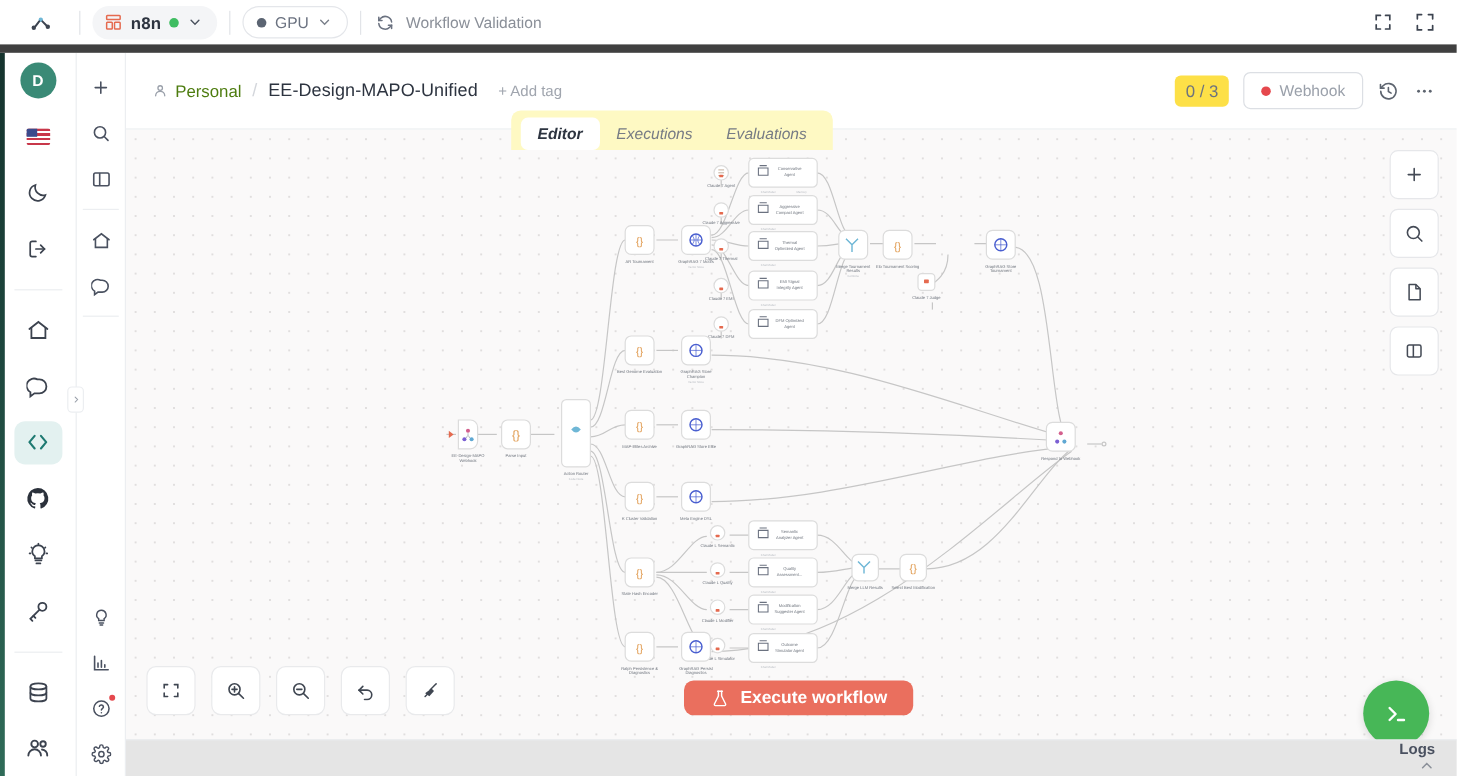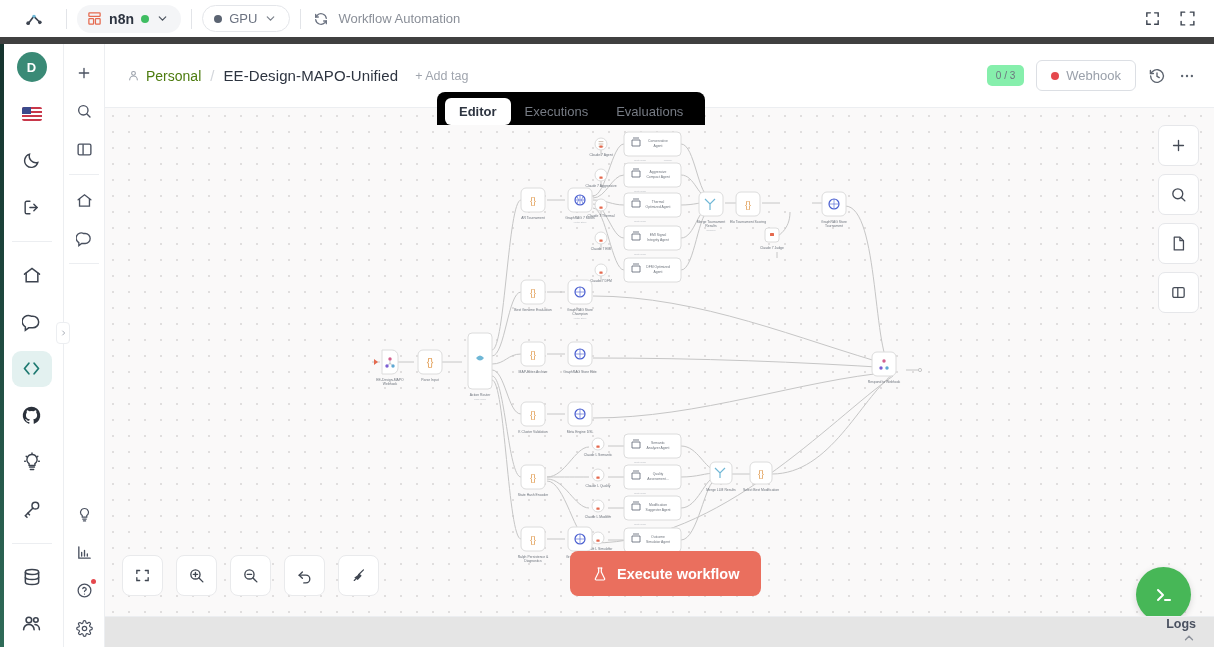--- a/index.html
+++ b/index.html
@@ -99,36 +99,36 @@
     display: flex; align-items: center; padding: 0 18px 0 22px;
     position: relative; z-index: 25;
   }
   .crumbs { display: flex; align-items: center; gap: 9px; }
   .crumb-personal { display: flex; align-items: center; gap: 6px; font-size: 14px; color: #4d7c0f; cursor: pointer; }
   .crumb-slash { color: #d3d6db; font-size: 15px; }
   .crumb-title { font-size: 15px; color: #2d3440; font-weight: 400; letter-spacing: .1px; cursor: text; }
   .addtag { font-size: 12.5px; color: #a0a5ae; margin-left: 8px; cursor: pointer; }
   .hdr-right { margin-left: auto; display: flex; align-items: center; gap: 12px; }
   .badge-count {
-    background: #86efac; color: #6d737e; font-size: 10px;
+    background: #fde047; color: #6d737e; font-size: 14px;
     padding: 5px 9px; border-radius: 5px;
   }
   .publish-btn {
     display: flex; align-items: center; gap: 7px;
     border: 1px solid #dcdfe4; border-radius: 6px;
     padding: 7px 14px; font-size: 13px; color: #9aa0aa; cursor: pointer; background:#fff;
   }
   .dot-red { width: 8px; height: 8px; border-radius: 50%; background: #e5484d; }
   .hdr-ic { color: #5d646f; cursor: pointer; display: flex; align-items: center; }
 
   
   .tabs {
-    position: absolute; left: 437px; top: 92px;
-    background: #000000; border-radius: 8px 8px 0 0;
-    display: flex; gap: 0; padding: 6px 8px 0 8px; z-index: 26;
+    position: absolute; left: 426px; top: 92px;
+    background: #fef9c3; border-radius: 8px 8px 0 0;
+    display: flex; gap: 0; padding: 6px 8px 0 8px; z-index: 26; font-style: italic;
   }
   .tab {
     font-size: 13px; padding: 6px 14px; border-radius: 6px;
     color: #767b84; cursor: pointer; white-space: nowrap;
   }
   .tab.active { background: #fff; color: #2d3440; font-weight: 700; }
 
   
   .canvas {
     flex: 1; position: relative; background: #faf9f9; overflow: hidden;
@@ -157,21 +157,21 @@
   .bt-btn {
     width: 41px; height: 41px; background: #fff;
     border: 1px solid #e9eaec; border-radius: 8px;
     display: flex; align-items: center; justify-content: center;
     color: #3f4651; cursor: pointer;
   }
   
   .execute-btn {
     position: absolute; left: 465px; bottom: 20px;
     background: #ea6f5e; color: #fff; border: none; border-radius: 8px;
-    height: 45px; padding: 0 22px;
+    height: 29px; padding: 0 22px;
     display: flex; align-items: center; gap: 9px;
     font-size: 14.5px; font-weight: 700; cursor: pointer;
     font-family: "Liberation Sans", sans-serif;
   }
   
   .fab {
     position: absolute; right: 23px; bottom: -6px;
     width: 55px; height: 55px; border-radius: 50%;
     background: #47b757; color: #fff; cursor: pointer;
     display: flex; align-items: center; justify-content: center;
@@ -223,21 +223,21 @@
   </div>
   <div class="tb-divider"></div>
   <span style="display:flex;margin-left:2px;">
     <svg width="16" height="16" viewBox="0 0 24 24" fill="none" stroke="#6b7280" stroke-width="1.9" stroke-linecap="round">
       <path d="M20 11a8 8 0 0 0-13.6-4.6L4 9"></path>
         <path d="M4 5v4h4"></path>
       <path d="M4 13a8 8 0 0 0 13.6 4.6L20 15"></path>
         <path d="M20 19v-4h-4"></path>
     </svg>
   </span>
-  <span class="wf-auto">Workflow Automation</span>
+  <span class="wf-auto">Workflow Validation</span>
   <div class="tb-right">
     <span style="display:flex;">
       <svg width="17" height="17" viewBox="0 0 24 24" fill="none" stroke="#3d4450" stroke-width="2" stroke-linecap="round">
         <path d="M9 4H4v5"></path>
           <path d="M15 4h5v5"></path>
           <path d="M9 20H4v-5"></path>
           <path d="M15 20h5v-5"></path>
       </svg>
     </span>
     <span style="display:flex;">

